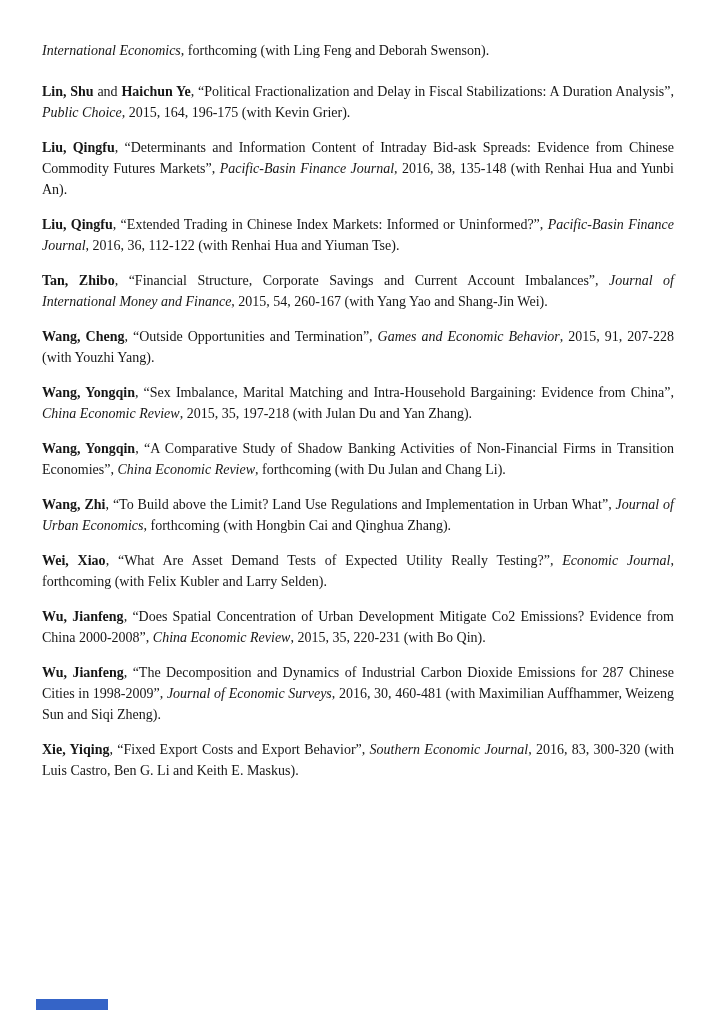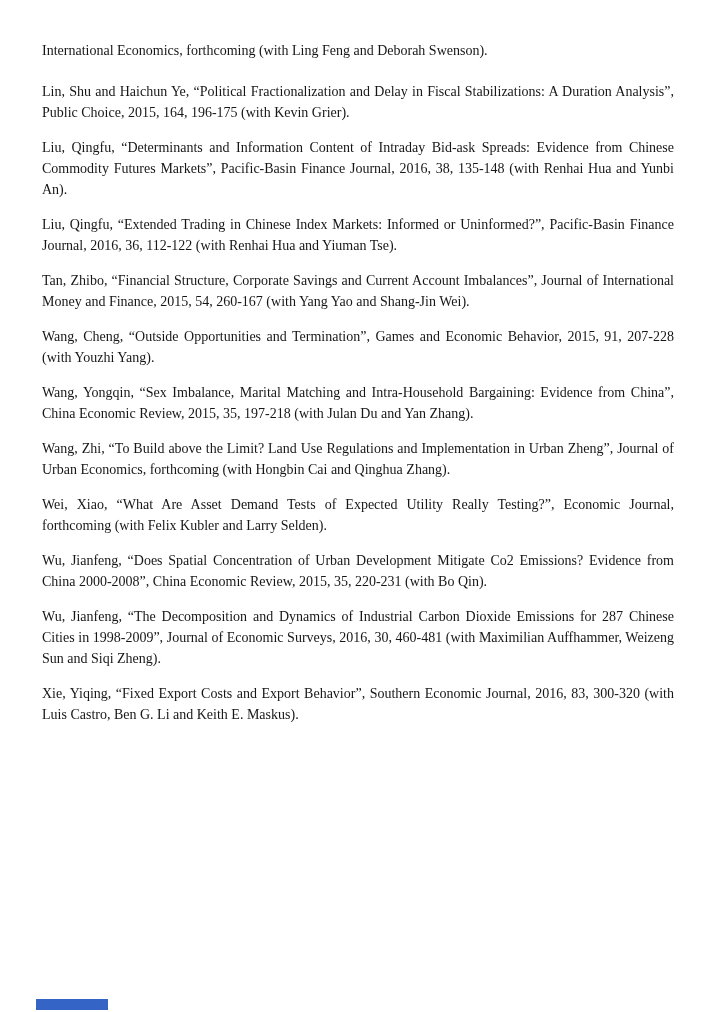--- a/index.html
+++ b/index.html
@@ -25,43 +25,44 @@
   .entry {
     margin: 0 0 14px 0;
     font-size: 14px;
     line-height: 21px;
     text-align: justify;
     text-justify: inter-word;
   }
   .entry:first-child {
     margin-bottom: 20px;
   }
-  .entry .b { font-weight: normal; }
-  .entry .i { }
+  .entry .b { font-weight: bold; }
+  .entry .i { font-style: italic; }
   .footer-bar {
     position: absolute;
     left: 36px;
     top: 999px;
     width: 72px;
     height: 11px;
   }
 </style>
 </head>
 <body style="background: rgb(255, 255, 255); color: rgb(22, 22, 22);">
 
 <main class="page">
   <section>
       <p class="entry"><span class="i">International Economics</span><span>, forthcoming (with Ling Feng and Deborah Swenson).</span></p>
       <p class="entry"><span class="b">Lin, Shu</span><span> and </span><span class="b">Haichun Ye</span><span>, “Political Fractionalization and Delay in Fiscal Stabilizations: A Duration Analysis”, </span><span class="i">Public Choice</span><span>, 2015, 164, 196-175 (with Kevin Grier).</span></p>
       <p class="entry"><span class="b">Liu, Qingfu</span><span>, “Determinants and Information Content of Intraday Bid-ask Spreads: Evidence from Chinese Commodity Futures Markets”, </span><span class="i">Pacific-Basin Finance Journal</span><span>, 2016, 38, 135-148 (with Renhai Hua and Yunbi An).</span></p>
       <p class="entry"><span class="b">Liu, Qingfu</span><span>, “Extended Trading in Chinese Index Markets: Informed or Uninformed?”, </span><span class="i">Pacific-Basin Finance Journal</span><span>, 2016, 36, 112-122 (with Renhai Hua and Yiuman Tse).</span></p>
       <p class="entry"><span class="b">Tan, Zhibo</span><span>, “Financial Structure, Corporate Savings and Current Account Imbalances”, </span><span class="i">Journal of International Money and Finance</span><span>, 2015, 54, 260-167 (with Yang Yao and Shang-Jin Wei).</span></p>
       <p class="entry"><span class="b">Wang, Cheng</span><span>, “Outside Opportunities and Termination”, </span><span class="i">Games and Economic Behavior</span><span>, 2015, 91, 207-228 (with Youzhi Yang).</span></p>
       <p class="entry"><span class="b">Wang, Yongqin</span><span>, “Sex Imbalance, Marital Matching and Intra-Household Bargaining: Evidence from China”, </span><span class="i">China Economic Review</span><span>, 2015, 35, 197-218 (with Julan Du and Yan Zhang).</span></p>
-      <p class="entry"><span class="b">Wang, Zhi</span><span>, “To Build above the Limit? Land Use Regulations and Implementation in Urban Zheng”, </span><span class="i">Journal of Urban Economics</span><span>, forthcoming (with Hongbin Cai and Qinghua Zhang).</span></p>
+      <p class="entry"><span class="b">Wang, Yongqin</span><span>, “A Comparative Study of Shadow Banking Activities of Non-Financial Firms in Transition Economies”, </span><span class="i">China Economic Review</span><span>, forthcoming (with Du Julan and Chang Li).</span></p>
+      <p class="entry"><span class="b">Wang, Zhi</span><span>, “To Build above the Limit? Land Use Regulations and Implementation in Urban What”, </span><span class="i">Journal of Urban Economics</span><span>, forthcoming (with Hongbin Cai and Qinghua Zhang).</span></p>
       <p class="entry"><span class="b">Wei, Xiao</span><span>, “What Are Asset Demand Tests of Expected Utility Really Testing?”, </span><span class="i">Economic Journal</span><span>, forthcoming (with Felix Kubler and Larry Selden).</span></p>
       <p class="entry"><span class="b">Wu, Jianfeng</span><span>, “Does Spatial Concentration of Urban Development Mitigate Co2 Emissions? Evidence from China 2000-2008”, </span><span class="i">China Economic Review</span><span>, 2015, 35, 220-231 (with Bo Qin).</span></p>
       <p class="entry"><span class="b">Wu, Jianfeng</span><span>, “The Decomposition and Dynamics of Industrial Carbon Dioxide Emissions for 287 Chinese Cities in 1998-2009”, </span><span class="i">Journal of Economic Surveys</span><span>, 2016, 30, 460-481 (with Maximilian Auffhammer, Weizeng Sun and Siqi Zheng).</span></p>
       <p class="entry"><span class="b">Xie, Yiqing</span><span>, “Fixed Export Costs and Export Behavior”, </span><span class="i">Southern Economic Journal</span><span>, 2016, 83, 300-320 (with Luis Castro, Ben G. Li and Keith E. Maskus).</span></p>
     </section>
 </main>
 
 <div class="footer-bar" style="background: rgb(53, 100, 199);"></div>
 
 </body></html>

